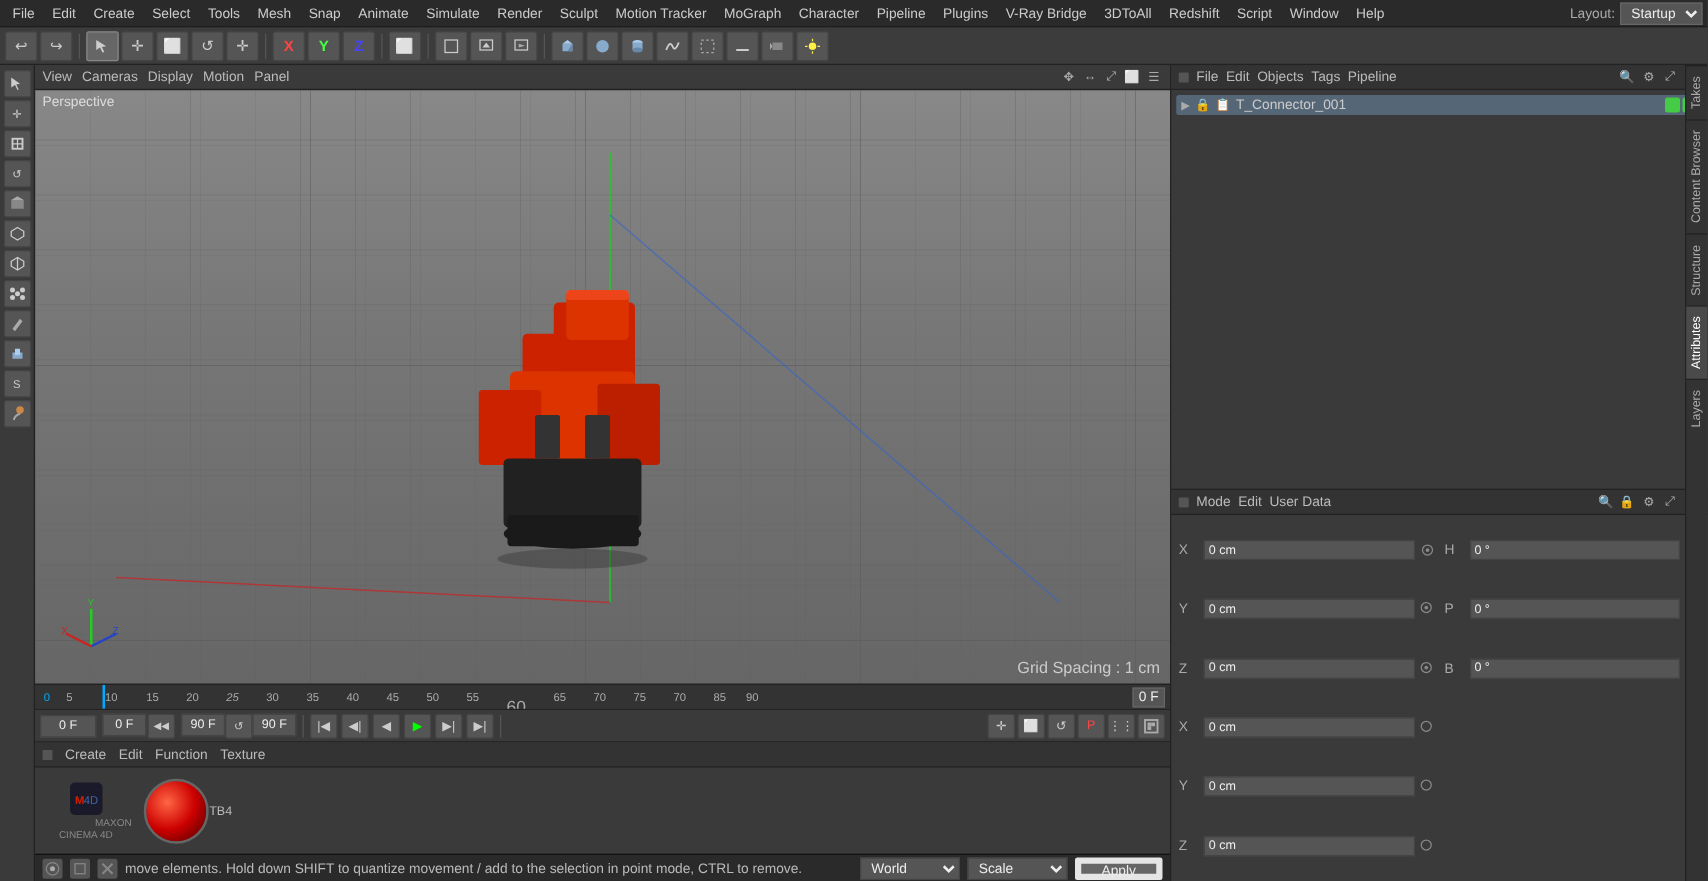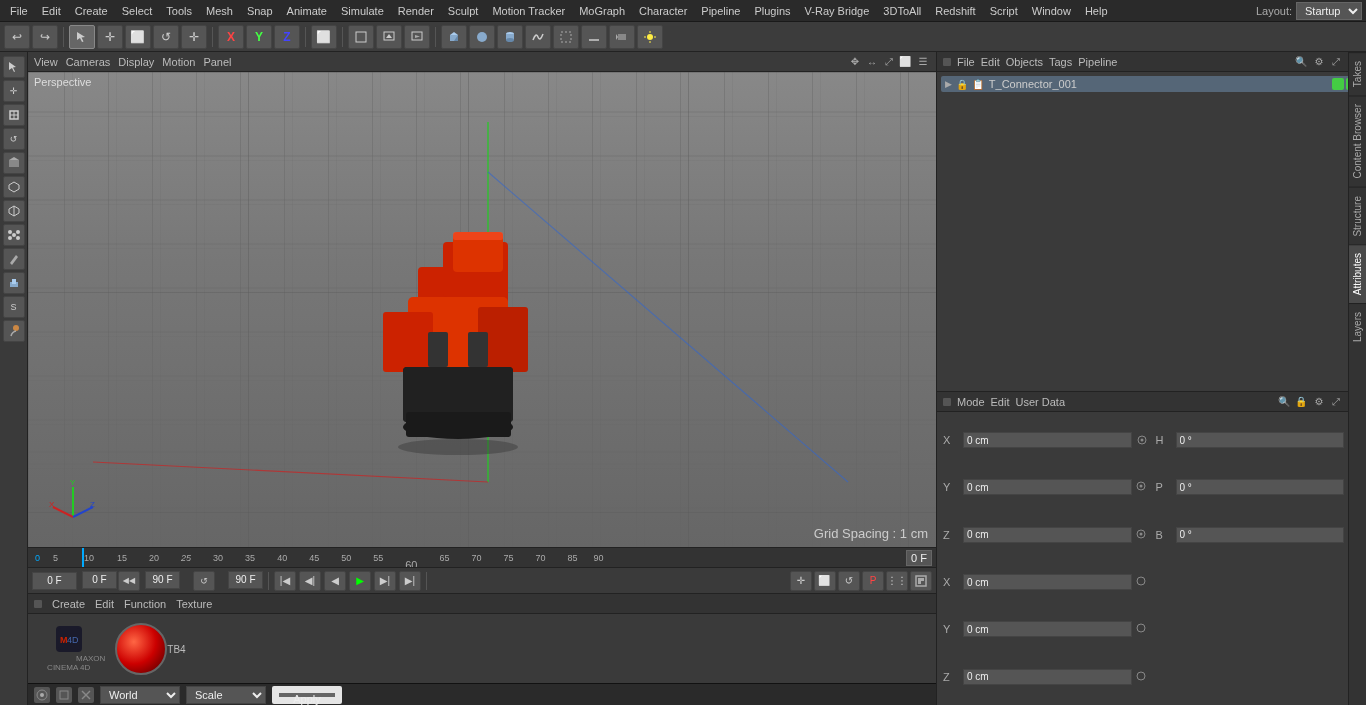--- a/index.html
+++ b/index.html
@@ -368,21 +368,21 @@
       background: #555;
       border: 1px solid #444;
       color: #eee;
       font-size: 11px;
       padding: 0 4px;
     }
     #apply-btn {
       width: 70px;
       height: 18px;
       background: #666;
-      border: 7px solid #e5e5e5;
+      border: 5px solid #e5e5e5;
       color: #eee;
       font-size: 11px;
       cursor: pointer;
       border-radius: 2px;
     }
 
     
     #right-panel {
       width: 430px;
       background: #3a3a3a;
@@ -782,38 +782,38 @@
         <span style="font-size:9px;color:#aaa;padding:0 12px;">10</span>
         <span style="font-size:9px;color:#aaa;padding:0 11px;">15</span>
         <span style="font-size:9px;color:#aaa;padding:0 11px;">20</span>
         <span style="font-size:9px;color:#aaa;padding:0 11px;font-style:italic;">25</span>
         <span style="font-size:9px;color:#aaa;padding:0 11px;">30</span>
         <span style="font-size:9px;color:#aaa;padding:0 11px;">35</span>
         <span style="font-size:9px;color:#aaa;padding:0 11px;">40</span>
         <span style="font-size:9px;color:#aaa;padding:0 11px;">45</span>
         <span style="font-size:9px;color:#aaa;padding:0 11px;">50</span>
         <span style="font-size:9px;color:#aaa;padding:0 11px;">55</span>
-        <span style="font-size:11px;color:#aaa;padding:0 11px;margin-top:14px;">60</span>
+        <span style="font-size:14px;color:#aaa;padding:0 11px;margin-top:14px;">60</span>
         <span style="font-size:9px;color:#aaa;padding:0 11px;">65</span>
         <span style="font-size:9px;color:#aaa;padding:0 11px;">70</span>
         <span style="font-size:9px;color:#aaa;padding:0 11px;">75</span>
         <span style="font-size:9px;color:#aaa;padding:0 11px;">70</span>
         <span style="font-size:9px;color:#aaa;padding:0 11px;">85</span>
         <span style="font-size:9px;color:#aaa;padding:0 5px;">90</span>
       </div>
       <div class="tl-current">0 F</div>
     </div>
 
     <div id="playback">
       <input class="pb-input" type="text" value="0 F" style="">
       <div style="display:flex;gap:1px;margin:0 2px;">
         <input class="pb-input" type="text" value="0 F" style="width: 35px;">
         <div class="pb-btn" style="font-size:8px;">◀◀</div>
       </div>
-      <div style="display:flex;gap:13px;">
+      <div style="display:flex;gap:0;">
         <input class="pb-input" type="text" value="90 F" style="width: 35px;">
         <div class="pb-btn" style="font-size:9px;">↺</div>
         <input class="pb-input" type="text" value="90 F" style="width: 35px;">
       </div>
       <div class="pb-sep"></div>
       <div class="pb-btn">|◀</div>
       <div class="pb-btn">◀|</div>
       <div class="pb-btn">◀</div>
       <div class="pb-btn play">▶</div>
       <div class="pb-btn">▶|</div>
@@ -877,20 +877,21 @@
         <svg width="12" height="12">
             <rect x="2" y="2" width="8" height="8" fill="none" stroke="#888" stroke-width="1"></rect>
           </svg>
       </div>
       <div class="status-icon" style="cursor:pointer;">
         <svg width="12" height="12">
             <line x1="2" y1="2" x2="10" y2="10" stroke="#888" stroke-width="1.5"></line>
             <line x1="10" y1="2" x2="2" y2="10" stroke="#888" stroke-width="1.5"></line>
           </svg>
       </div>
+      <span id="status-text">move elements. Hold down SHIFT to quantize movement / add to the selection in point mode, CTRL to remove.</span>
       <select id="world-select">
         <option>World</option>
       </select>
       <select id="scale-select">
         <option>Scale</option>
       </select>
       <button id="apply-btn">Apply</button>
     </div>
 
   </div>

